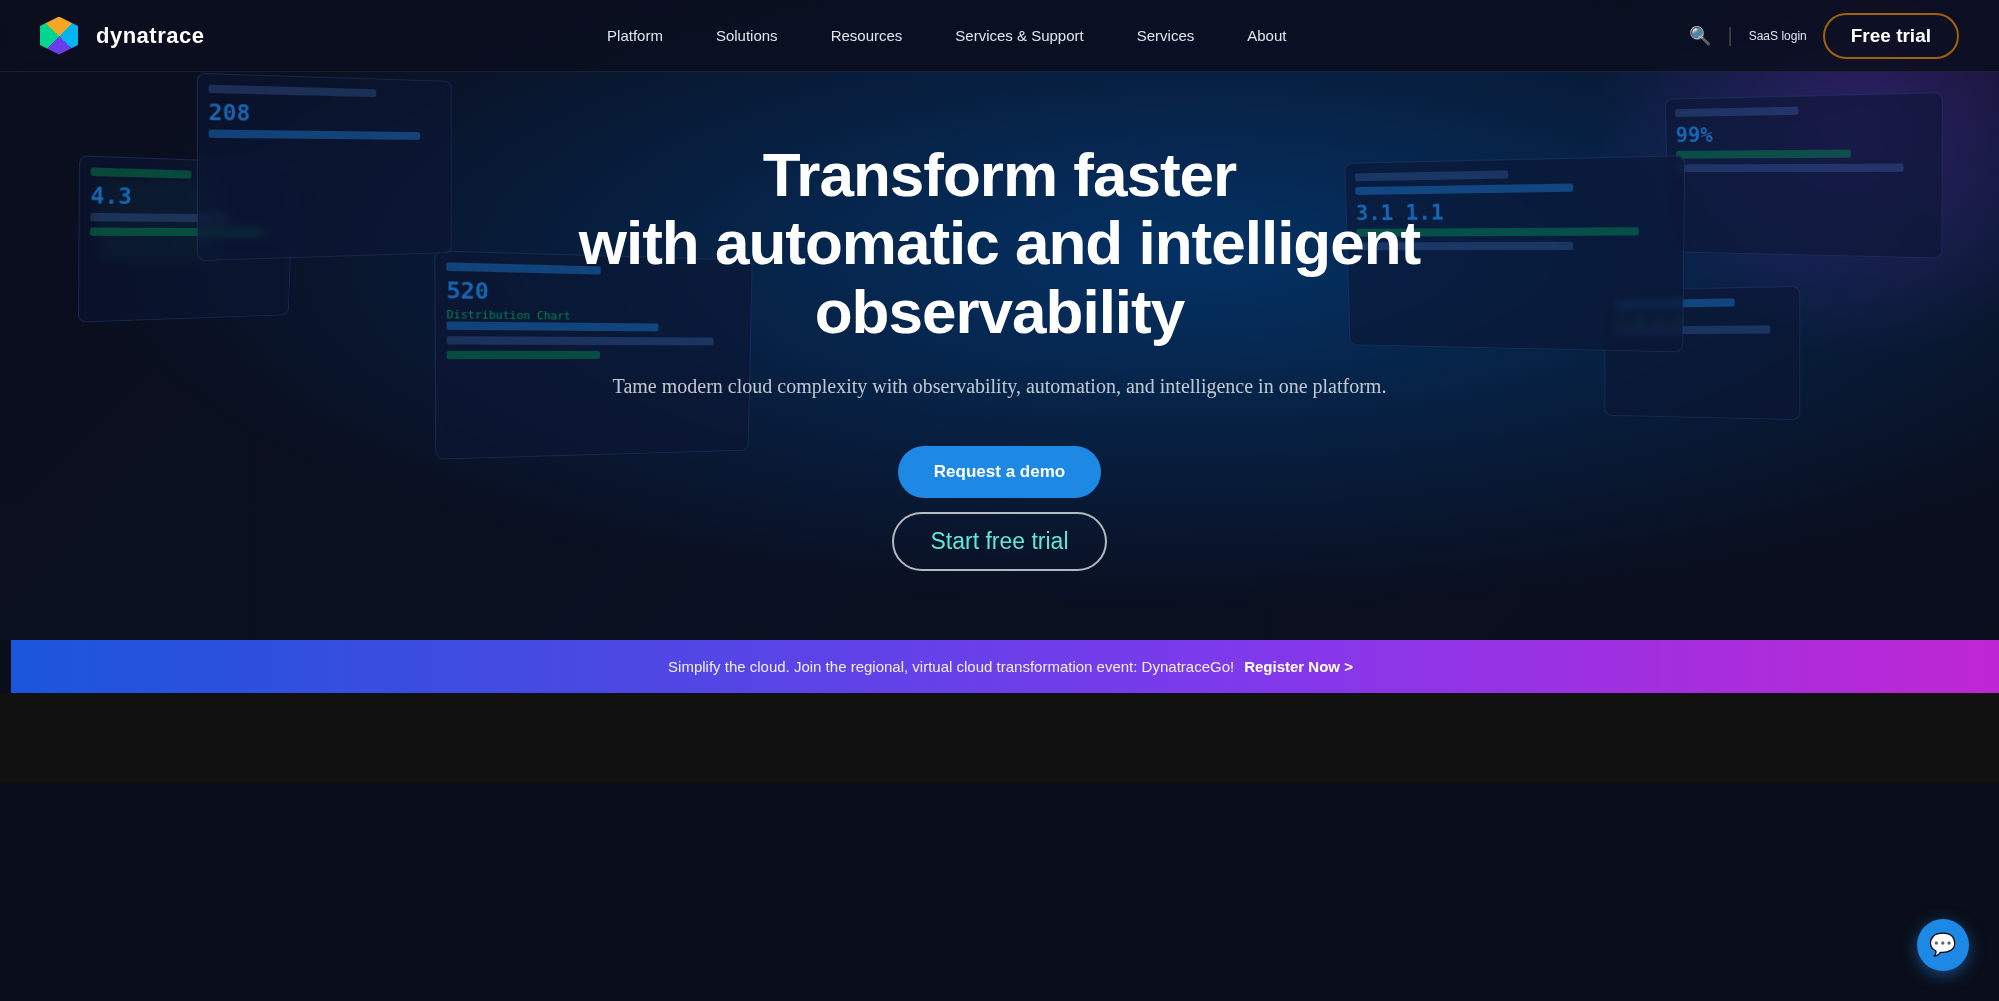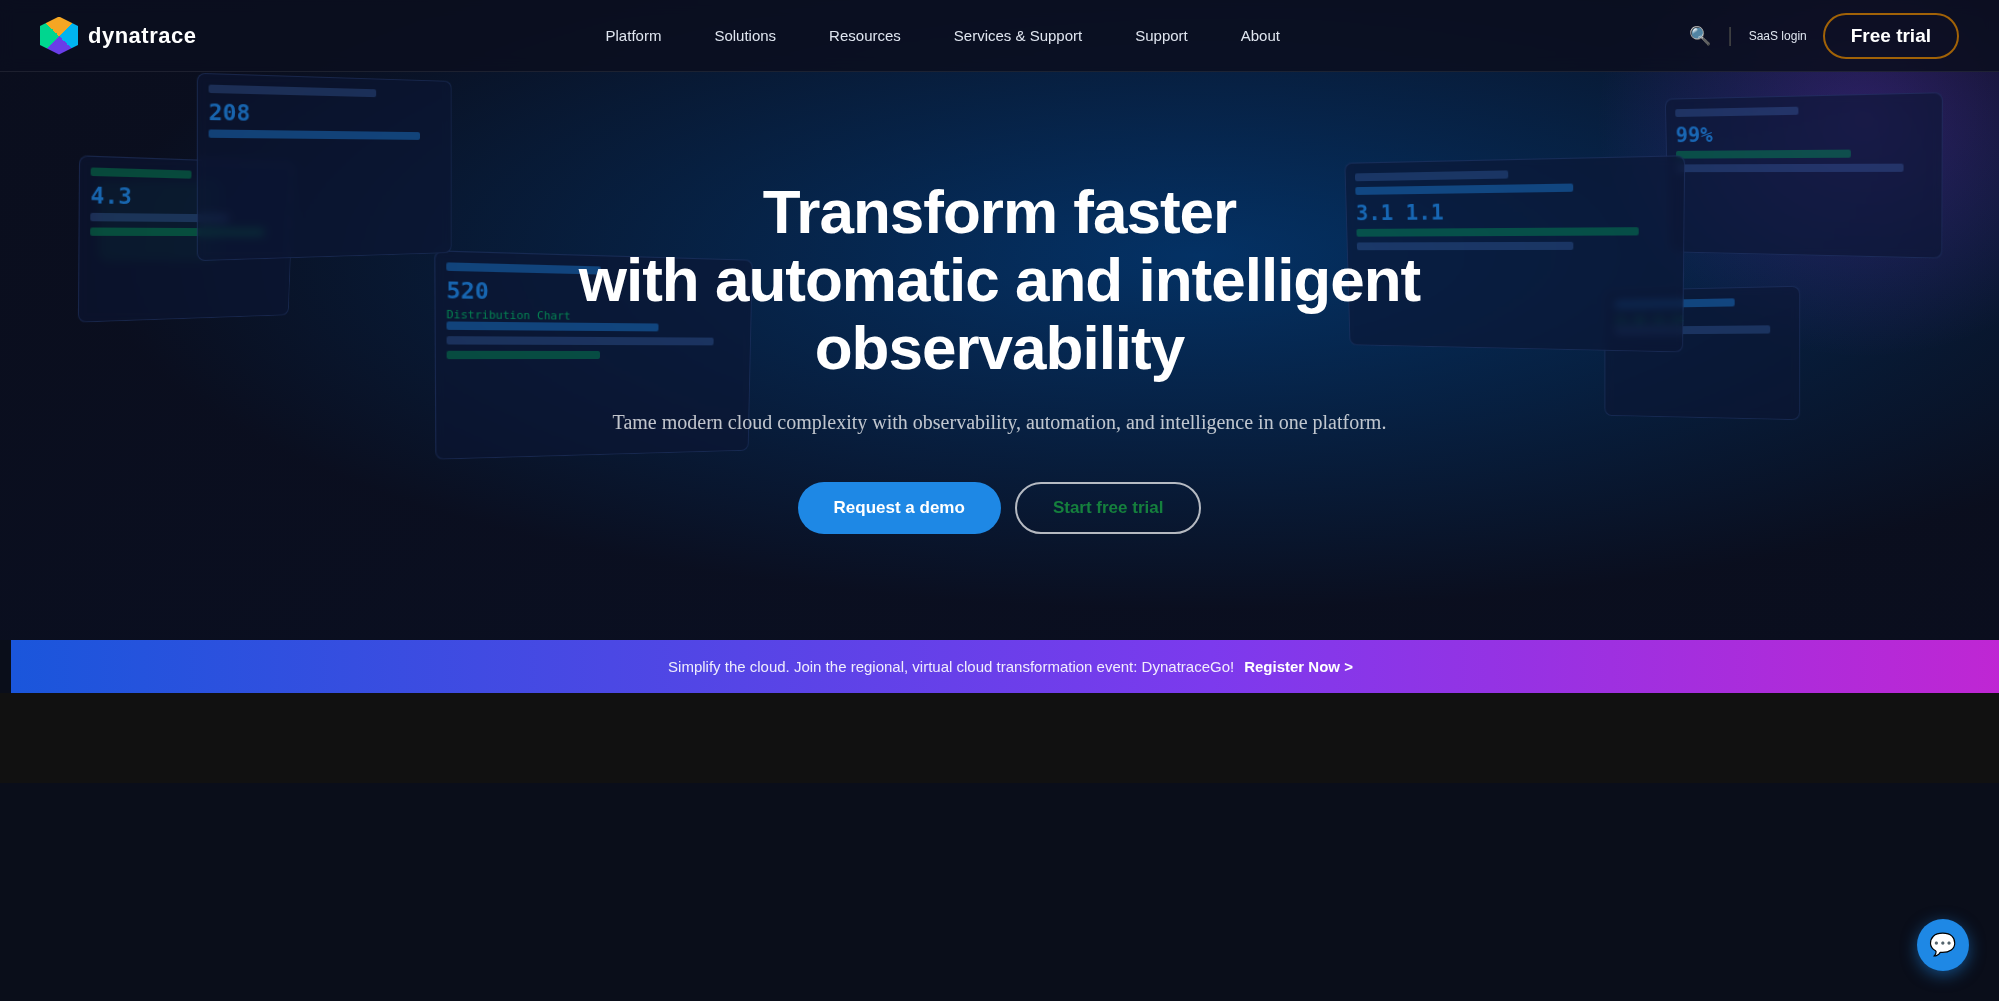--- a/index.html
+++ b/index.html
@@ -6,21 +6,21 @@
     body { font-family: 'Segoe UI', Arial, sans-serif; background: #0a0e1a; color: #fff; overflow-x: hidden; }
 
     
     nav {
       position: fixed; top: 0; left: 0; width: 100%; z-index: 100;
       display: flex; align-items: center; justify-content: space-between;
       padding: 0 40px; height: 72px;
       background: rgba(10, 14, 30, 0.85); backdrop-filter: blur(8px);
       border-bottom: 1px solid rgba(255,255,255,0.08);
     }
-    .nav-logo { display: flex; align-items: center; gap: 10px; text-decoration: none; }
+    .nav-logo { display: flex; align-items: center; gap: 18px; text-decoration: none; }
     .nav-logo-icon {
       width: 38px; height: 38px;
       background: conic-gradient(from 45deg, #00b4f0 0deg 90deg, #6a3de8 90deg 180deg, #00d68f 180deg 270deg, #f5a623 270deg 360deg);
       clip-path: polygon(50% 0%, 100% 25%, 100% 75%, 50% 100%, 0% 75%, 0% 25%);
     }
     .nav-logo-text { font-size: 22px; font-weight: 700; color: #fff; letter-spacing: 0.5px; }
     .nav-links { display: flex; gap: 17px; }
     .nav-link {
       padding: 8px 18px; font-size: 15px; color: #e0e6f0; font-weight: 500;
       cursor: pointer; border-radius: 4px; transition: color 0.2s;
@@ -80,29 +80,29 @@
       position: relative; z-index: 10; text-align: center; max-width: 900px; padding: 0 20px;
     }
     .hero-title {
       font-size: 62px; font-weight: 700; line-height: 1.1;
       color: #fff; margin-bottom: 24px; letter-spacing: -1px;
     }
     .hero-subtitle {
       font-size: 20px; color: rgba(255,255,255,0.75); line-height: 1.6;
       margin-bottom: 44px; font-weight: 400; font-family: Liberation Serif, serif;
     }
-    .hero-buttons { display: flex; align-items: center; justify-content: center; gap: 14px; }
+    .hero-buttons { display: flex; align-items: center; justify-content: center; gap: 14px; flex-direction: column; }
     .btn-demo {
       padding: 16px 36px; background: #1e88e5; border: none; border-radius: 50px;
       color: #fff; font-size: 17px; font-weight: 600; cursor: pointer;
       transition: background 0.2s; white-space: nowrap;
     }
     .btn-trial {
       padding: 14px 36px; background: transparent; border: 2px solid rgba(255,255,255,0.7);
-      border-radius: 50px; color: #15803d; font-size: 17px; font-weight: 700;
+      border-radius: 50px; color: #5eead4; font-size: 23px; font-weight: 400;
       cursor: pointer; transition: background 0.2s; white-space: nowrap;
     }
 
     
     .banner {
       width: 100%; padding: 18px 40px;
       background: linear-gradient(90deg, #1a56db 0%, #7c3aed 60%, #c026d3 100%);
       display: flex; align-items: center; justify-content: center;
       gap: 10px; font-size: 15px; color: rgba(255,255,255,0.9); margin-left: 11px;
     }
@@ -141,21 +141,21 @@
   <a class="nav-logo" href="#">
     <div class="nav-logo-icon"></div>
     <span class="nav-logo-text">dynatrace</span>
   </a>
 
   <div class="nav-links">
     <span class="nav-link">Platform</span>
     <span class="nav-link">Solutions</span>
     <span class="nav-link">Resources</span>
     <span class="nav-link">Services &amp; Support</span>
-    <span class="nav-link">Support</span>
+    <span class="nav-link">Services</span>
     <span class="nav-link">About</span>
   </div>
 
   <div class="nav-right">
     <span class="nav-search">🔍</span>
     <span class="nav-divider">|</span>
     <span class="nav-saas-login">SaaS login</span>
     <button class="nav-free-trial-btn">Free trial</button>
   </div>
 </nav>

